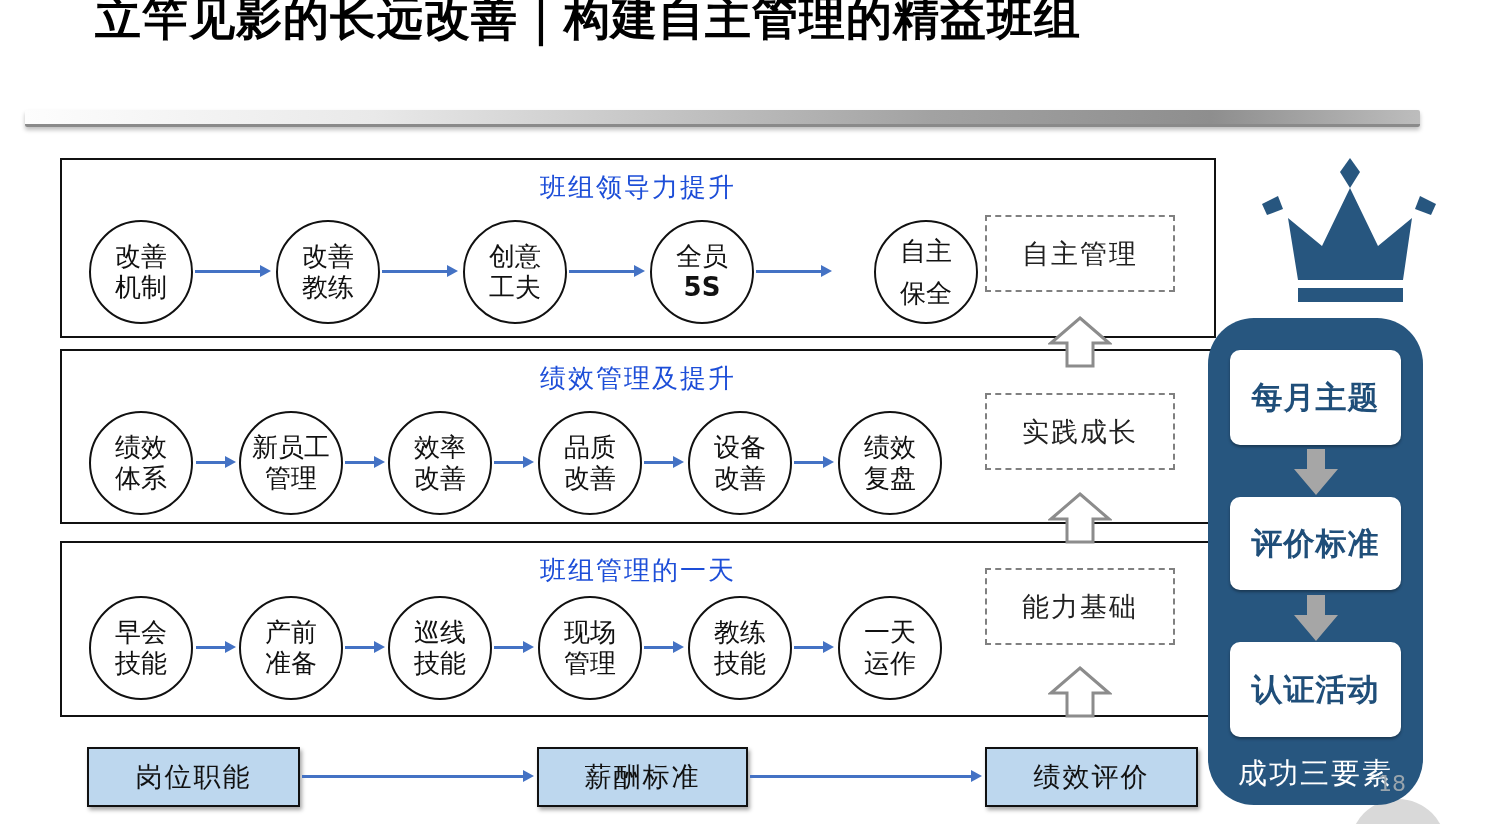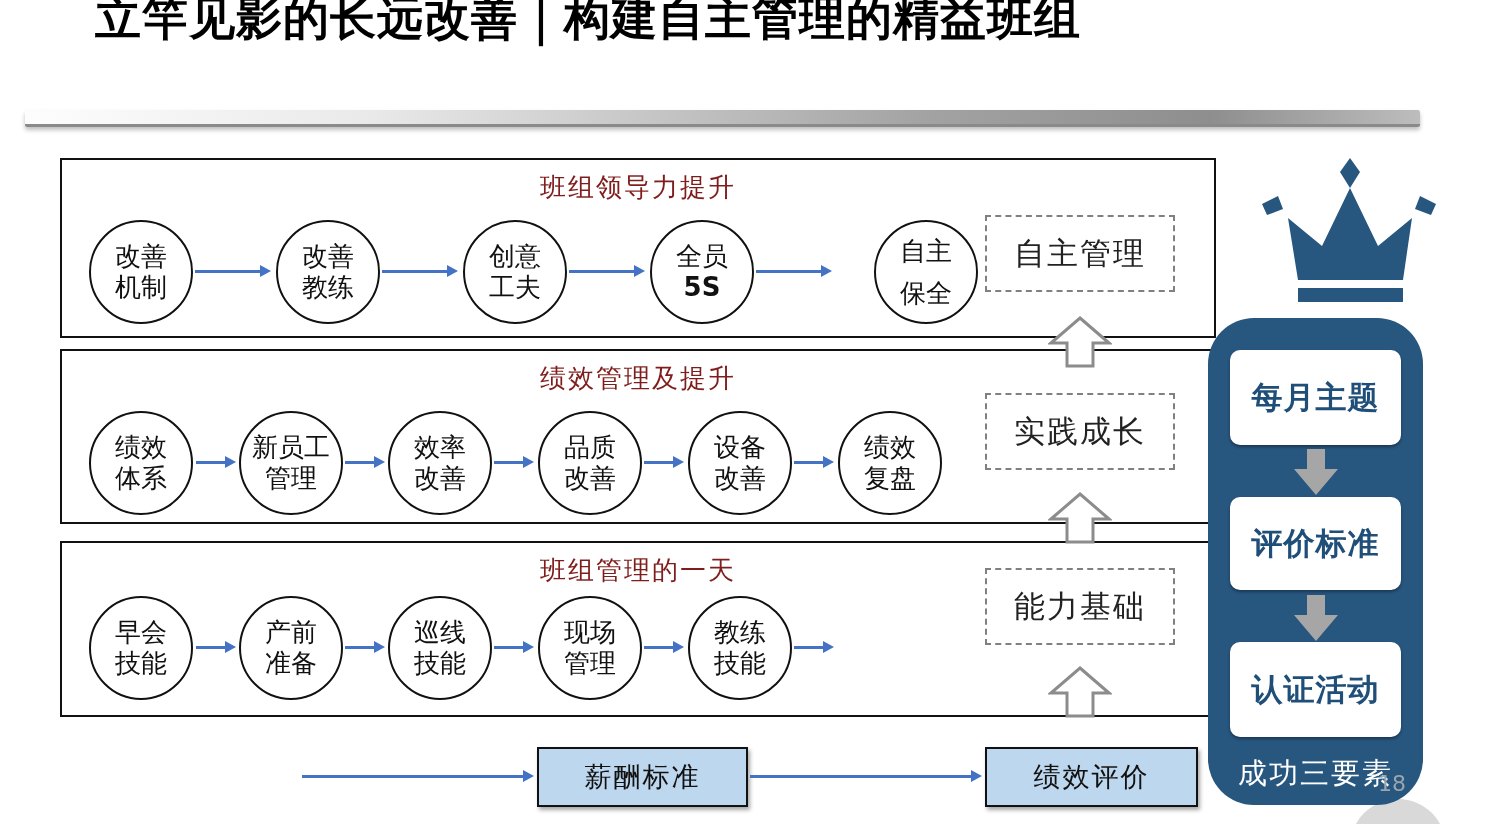--- a/index.html
+++ b/index.html
@@ -18,39 +18,39 @@
     border-bottom:3px solid #8a8a8a;border-radius:2px;
     box-shadow:0 3px 4px rgba(0,0,0,0.25);
   }
   
   .band{position:absolute;left:60px;width:1152px;border:2px solid #111;background:#fff;}
   .band1{top:158px;height:176px;}
   .band2{top:349px;height:171px;}
   .band3{top:541px;height:172px;}
   .band-title{
     position:absolute;top:10px;left:0;width:100%;text-align:center;
-    font-size:26px;color:#7f1d1d;letter-spacing:2px;
+    font-size:26px;color:#1d4ed8;letter-spacing:2px;
   }
   .circle{
     position:absolute;width:104px;height:104px;border:2px solid #111;border-radius:50%;
     background:#fff;display:flex;flex-direction:column;align-items:center;justify-content:center;
     font-size:26px;line-height:31px;color:#111;text-align:center;box-sizing:border-box;
   }
   .circle .ln{white-space:nowrap;}
   .circle .bold-ln{font-weight:bold;}
   .flow-arrow{position:absolute;height:3px;background:#4472C4;}
   .flow-arrow::after{
     content:'';position:absolute;right:-10px;top:-5px;width:0;height:0;
     border-left:11px solid #4472C4;border-top:6.5px solid transparent;border-bottom:6.5px solid transparent;
   }
   
   .dashed-tag{
     position:absolute;left:985px;width:190px;height:77px;border:2px dashed #808080;
     background:#fff;box-sizing:border-box;display:flex;align-items:center;justify-content:center;
-    font-size:31px;color:#222;letter-spacing:2px;z-index:3;
+    font-size:27px;color:#222;letter-spacing:2px;z-index:3;
   }
   
   .up-arrow{position:absolute;width:64px;height:52px;z-index:6;}
   
   .flow-box{
     position:absolute;top:747px;height:60px;background:#BDD7EE;border:2px solid #111;
     box-sizing:border-box;display:flex;align-items:center;justify-content:center;
     font-size:27px;color:#111;letter-spacing:2px;box-shadow:2px 3px 4px rgba(0,0,0,0.35);
   }
   .bottom-arrow{position:absolute;top:775px;height:3px;background:#4472C4;}
@@ -171,20 +171,24 @@
       <span class="ln">技能</span>
     </div>
     <div class="circle" style="left:476px;top:53px;">
       <span class="ln">现场</span>
       <span class="ln">管理</span>
     </div>
     <div class="circle" style="left:626px;top:53px;">
       <span class="ln">教练</span>
       <span class="ln">技能</span>
     </div>
+    <div class="circle" style="left:776px;top:53px;">
+      <span class="ln">一天</span>
+      <span class="ln">运作</span>
+    </div>
     <div class="flow-arrow" style="left:134px;top:103px;width:30px;"></div>
     <div class="flow-arrow" style="left:283px;top:103px;width:30px;"></div>
     <div class="flow-arrow" style="left:432px;top:103px;width:30px;"></div>
     <div class="flow-arrow" style="left:582px;top:103px;width:30px;"></div>
     <div class="flow-arrow" style="left:732px;top:103px;width:30px;"></div>
   </div>
 
   <div class="dashed-tag" style="top:215px;">自主管理</div>
   <div class="dashed-tag" style="top:393px;">实践成长</div>
   <div class="dashed-tag" style="top:568px;">能力基础</div>
@@ -192,20 +196,21 @@
   <svg class="up-arrow" style="left:1048px;top:316px;" viewBox="0 0 64 52">
     <polygon points="32,2 61,27 45,27 45,50 19,50 19,27 3,27" fill="#ffffff" stroke="#8c8c8c" stroke-width="3"></polygon>
   </svg>
   <svg class="up-arrow" style="left:1048px;top:492px;" viewBox="0 0 64 52">
     <polygon points="32,2 61,27 45,27 45,50 19,50 19,27 3,27" fill="#ffffff" stroke="#8c8c8c" stroke-width="3"></polygon>
   </svg>
   <svg class="up-arrow" style="left:1048px;top:666px;" viewBox="0 0 64 52">
     <polygon points="32,2 61,27 45,27 45,50 19,50 19,27 3,27" fill="#ffffff" stroke="#8c8c8c" stroke-width="3"></polygon>
   </svg>
 
+  <div class="flow-box" style="left:87px;width:213px;">岗位职能</div>
   <div class="flow-box" style="left:537px;width:211px;">薪酬标准</div>
   <div class="flow-box" style="left:985px;width:213px;">绩效评价</div>
   <div class="bottom-arrow" style="left:302px;width:222px;"></div>
   <div class="bottom-arrow" style="left:750px;width:222px;"></div>
 
   <div class="gray-dot"></div>
 
   <svg class="crown" width="190" height="152" viewBox="0 0 190 152">
     <polygon points="92,2 102,16 92,32 82,16" fill="#27567F"></polygon>
     <polygon points="4,48 20,40 25,53 9,59" fill="#27567F"></polygon>

